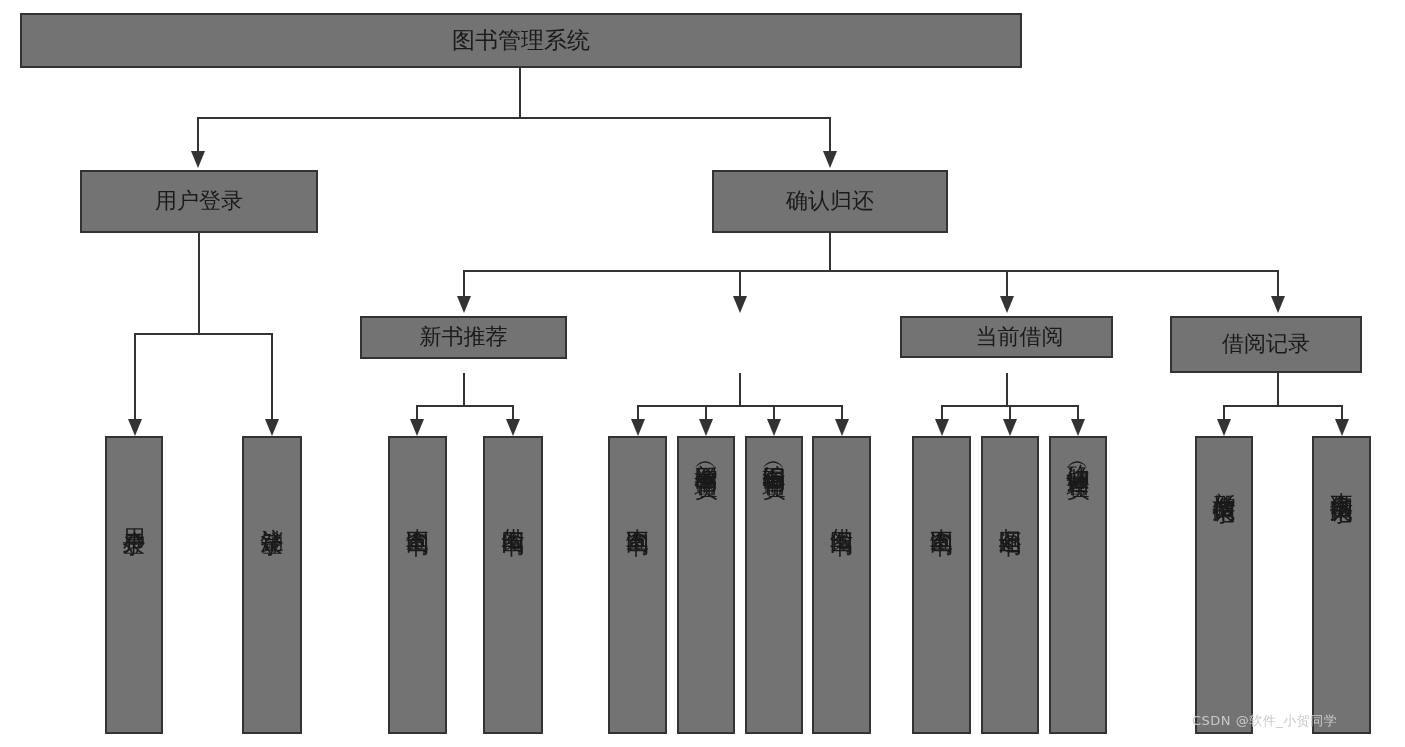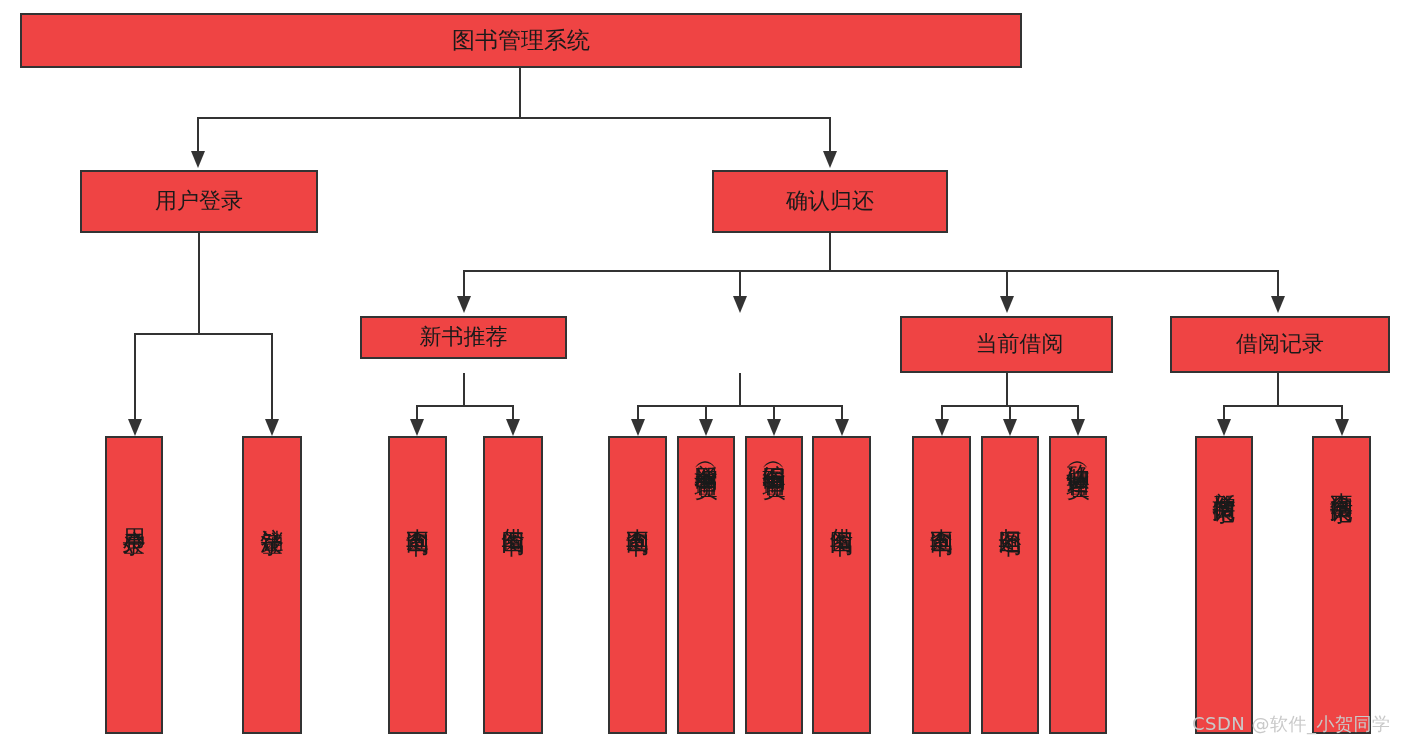--- a/index.html
+++ b/index.html
@@ -15,21 +15,21 @@
     width: 1405px;
     height: 747px;
     background: #ffffff;
     overflow: hidden;
   }
   
   .node {
     position: absolute;
     box-sizing: border-box;
     border: 2px solid #333333;
-    background: #ef4444;
+    background: #737373;
     display: flex;
     align-items: center;
     justify-content: center;
     color: #1a1a1a;
     z-index: 3;
   }
   .node .label {
     display: block;
     text-align: center;
     line-height: 1.12;
@@ -68,21 +68,21 @@
     height: 0;
     border-left: 7px solid transparent;
     border-right: 7px solid transparent;
     border-top: 17px solid #333333;
     z-index: 2;
   }
   
   #watermark {
     position: absolute;
     color: #c9c9c9;
-    font-size: 18px;
+    font-size: 13px;
     white-space: nowrap;
     z-index: 5;
     letter-spacing: 0.5px;
   }
 </style>
 </head>
 <body>
 
 <div id="canvas">
 
@@ -157,25 +157,25 @@
 
   <div class="node h" style="left:712px; top:170px; width:236px; height:63px;">
     <span class="label">确认归还</span>
   </div>
 
   <div class="node h" style="left:360px; top:316px; width:207px; height:43px;">
     <span class="label">新书推荐</span>
   </div>
 
 
-  <div class="node h" style="left:900px; top:316px; width:213px; height:57px;padding-left:26px;">
+  <div class="node h" style="left:900px; top:316px; width:213px; height:42px;padding-left:26px;">
     <span class="label">当前借阅</span>
   </div>
 
-  <div class="node h" style="left:1170px; top:316px; width:220px; height:57px;">
+  <div class="node h" style="left:1170px; top:316px; width:192px; height:57px;">
     <span class="label">借阅记录</span>
   </div>
 
   <div class="node v" style="left:105px; top:436px; width:58px; height:298px; padding-top:72px;">
     <span class="label">用户登录</span>
   </div>
 
   <div class="node v" style="left:242px; top:436px; width:60px; height:298px; padding-top:72px;">
     <span class="label">注销登录</span>
   </div>

